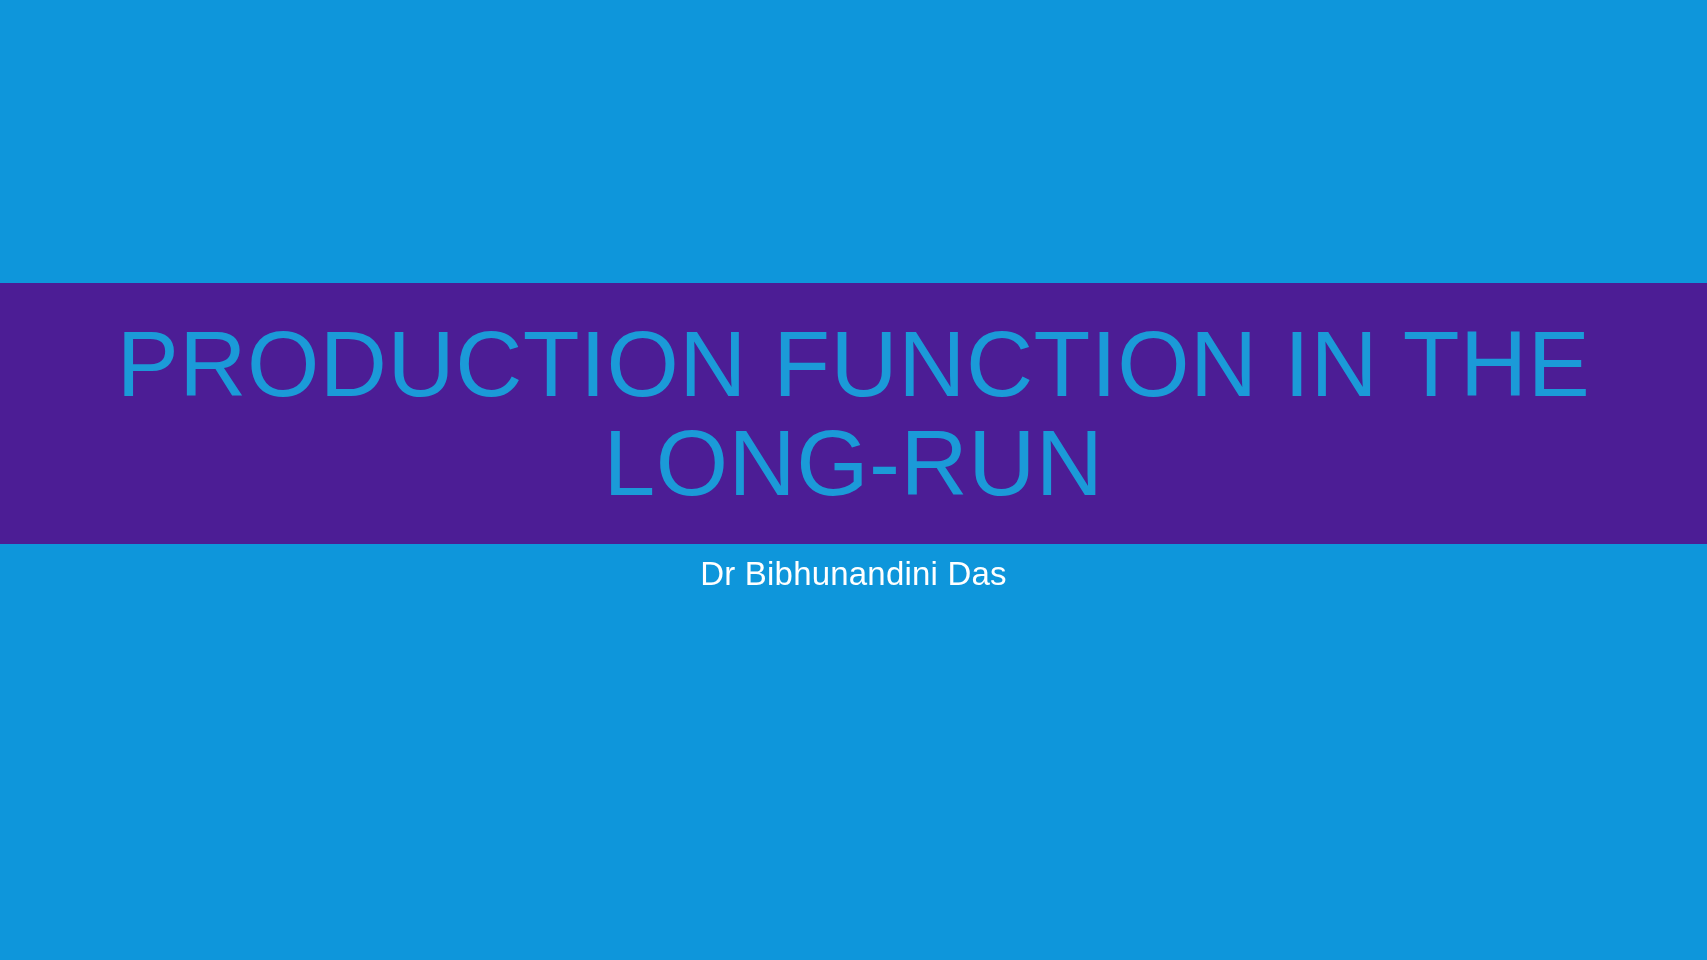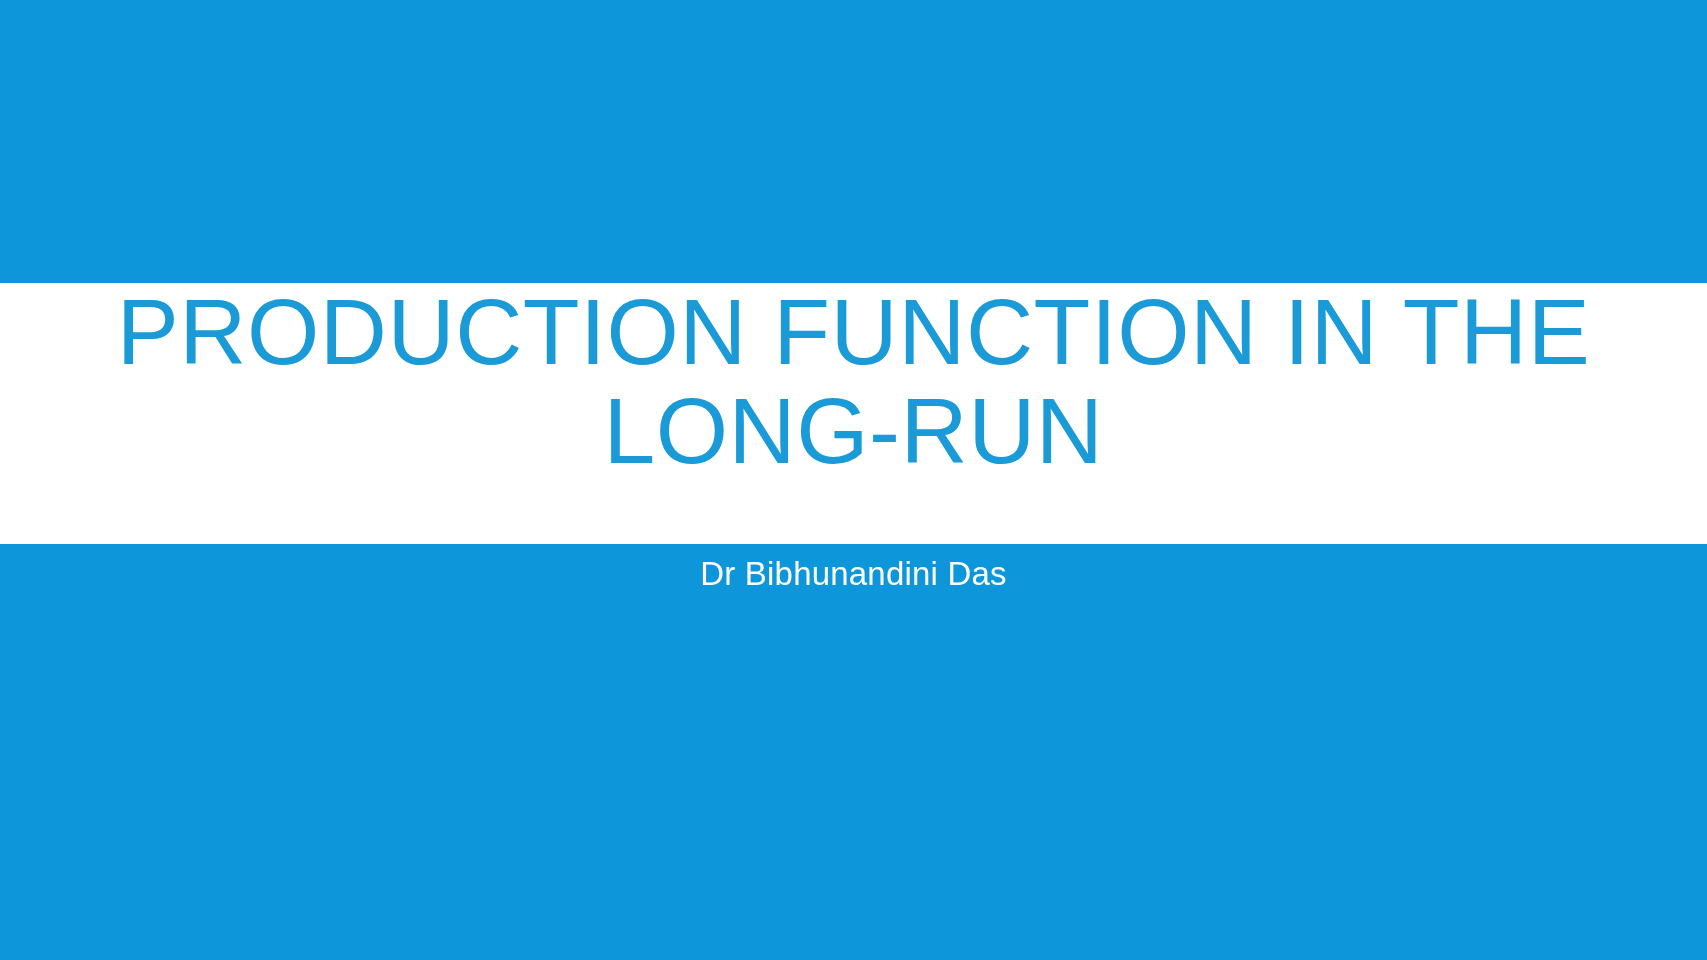--- a/index.html
+++ b/index.html
@@ -22,23 +22,23 @@
     overflow: hidden;
   }
 
   
   .title-band {
     position: absolute;
     left: 0;
     top: 283px;
     width: 1707px;
     height: 261px;
-    background: #ffffff;
+    background: #4c1d95;
     display: flex;
-    align-items: flex-start;
+    align-items: center;
     justify-content: center;
   }
 
   .slide-title {
     margin: 0;
     padding: 0 60px;
     width: 100%;
     box-sizing: border-box;
     text-align: center;
     color: #1b9ad8;

